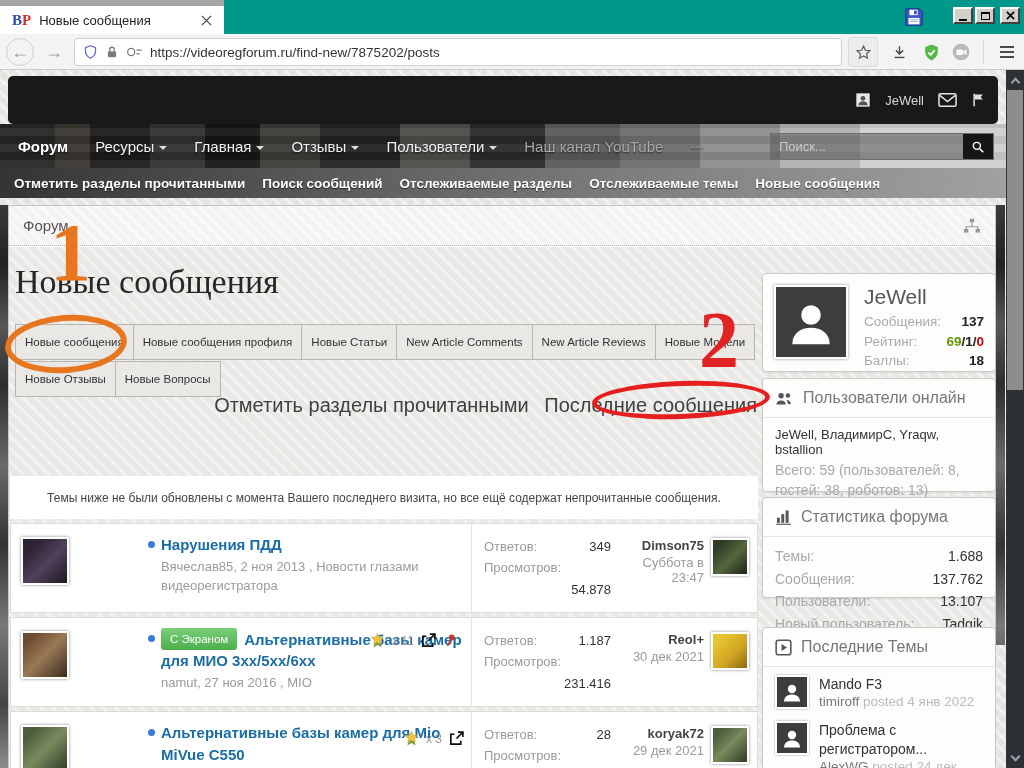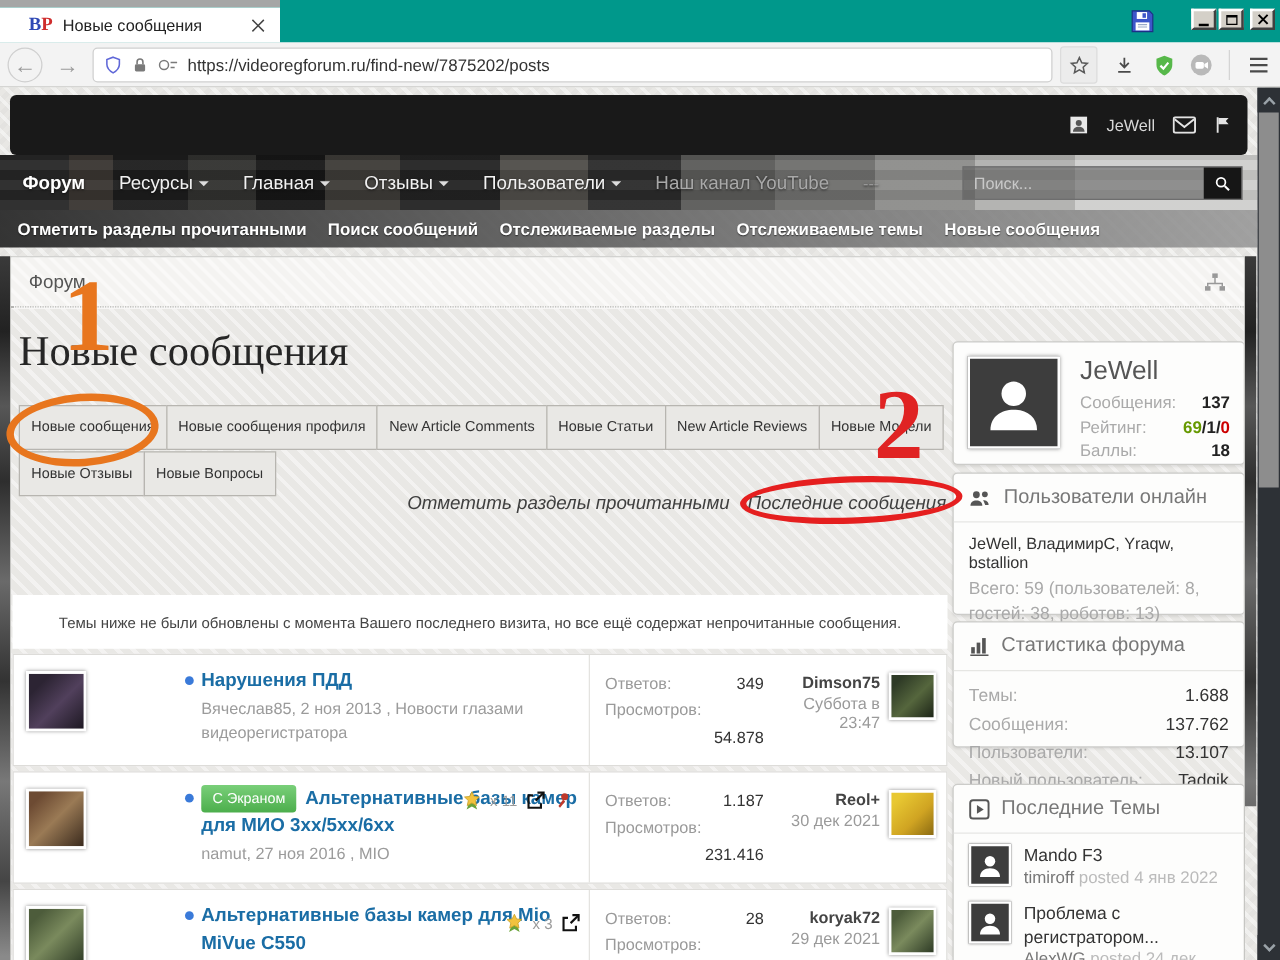--- a/index.html
+++ b/index.html
@@ -2,21 +2,21 @@
 <html><head>
 <meta charset="utf-8">
 <style>
   * { margin:0; padding:0; box-sizing:border-box; }
   html,body { width:1024px; height:768px; overflow:hidden; font-family:"Liberation Sans",sans-serif; }
   .frame { position:relative; width:1024px; height:768px; background:#fff; overflow:hidden; }
 
   
   .titlebar { position:absolute; left:0; top:0; width:1024px; height:34px; background:#00988b; }
   .tabstrip-gray { position:absolute; left:0; top:0; width:224px; height:6px; background:#a6a6a6; }
-  .tab { position:absolute; left:0; top:6px; width:224px; height:28px; background:#fff; display:flex; align-items:center; padding:0 10px 0 23px; }
+  .tab { position:absolute; left:0; top:6px; width:224px; height:28px; background:#fff; display:flex; align-items:center; padding:0 10px 0 12px; }
   .favicon { font-family:"Liberation Serif",serif; font-weight:bold; font-size:15px; margin-right:8px; }
   .favicon .b { color:#2f49b5; } .favicon .p { color:#cf2d2d; }
   .tab-title { font-size:13px; color:#222; flex:1; white-space:nowrap; overflow:hidden; }
   .tab-close { width:16px; height:16px; display:flex; align-items:center; justify-content:center; cursor:pointer; }
   .floppy { position:absolute; left:903px; top:6px; width:22px; height:22px; }
   .winbtns { position:absolute; right:4px; top:7px; display:flex; gap:2px; }
   .winbtn { width:20px; height:17px; background:#d4d0c8; border:2px solid; border-color:#fff #404040 #404040 #fff; display:flex; align-items:center; justify-content:center; position:relative; }
   .winbtn.close { margin-left:3px; }
   .glyph-min { width:8px; height:2px; background:#000; margin-top:8px; }
   .glyph-max { width:9px; height:8px; border:1px solid #000; border-top:2px solid #000; }
@@ -72,21 +72,21 @@
     background:#f4f3f1; background-image:repeating-linear-gradient(45deg, rgba(255,255,255,.5) 0 3px, transparent 3px 8px); }
   .crumb { font-size:15px; color:#555; cursor:pointer; flex:1; }
   .inner { position:absolute; left:0; top:41px; right:0; bottom:0; overflow:hidden;
     background:#e9e8e5; background-image:repeating-linear-gradient(45deg, rgba(255,255,255,.45) 0 3px, transparent 3px 9px); }
 
   .main-col { position:absolute; left:0; top:0; width:750px; bottom:0; }
   .page-title { position:absolute; left:6px; top:16px; font-family:"Liberation Serif",serif; font-size:34px; color:#262626; font-weight:400; }
   .tabrow { position:absolute; left:6px; display:flex; }
   .tabrow1 { top:77px; } .tabrow2 { top:114px; }
   .ftab { font-size:11.5px; color:#333; background:#e9e8e5; border:1px solid #b7b5b0; padding:11px 9px; margin-right:-1px; white-space:nowrap; cursor:pointer; }
-  .actions { position:absolute; right:2px; top:147px; font-size:15px; color:#3f3f3f;font-style:italic; }
+  .actions { position:absolute; right:2px; top:147px; font-size:20px; color:#3f3f3f; }
   .actions a { margin-left:10px; cursor:pointer; }
 
   .thead { position:absolute; left:1px; top:177px; width:748px; height:52px; background:#3f3f3f; color:#fff; display:flex; align-items:center; }
   .th-title { flex:1; padding-left:68px; font-size:13px; font-weight:bold; }
   .th-mid { width:152px; display:flex; justify-content:space-between; padding:0 10px 0 6px; font-size:13px; font-weight:bold; }
   .th-last { width:136px; text-align:right; padding-right:10px; font-size:13px; font-weight:bold; line-height:1.3; }
 
   .notice { position:absolute; left:1px; top:229px; width:748px; height:43px; background:#fff; display:flex; align-items:center; justify-content:center; font-size:12px; color:#454545; }
 
   .trow { position:absolute; left:1px; width:748px; height:90px; background:#fff; border:1px solid #dddcd9; }
@@ -309,22 +309,22 @@
       </div>
 
       <div class="inner">
 
         <div class="main-col">
           <h1 class="page-title">Новые сообщения</h1>
 
           <div class="tabrow tabrow1">
             <span class="ftab">Новые сообщения</span>
             <span class="ftab">Новые сообщения профиля</span>
+            <span class="ftab">Новые Статьи</span>
             <span class="ftab">New Article Comments</span>
-            <span class="ftab">Новые Статьи</span>
             <span class="ftab">New Article Reviews</span>
             <span class="ftab">Новые Модели</span>
           </div>
           <div class="tabrow tabrow2">
             <span class="ftab">Новые Отзывы</span>
             <span class="ftab">Новые Вопросы</span>
           </div>
 
           <div class="actions">
             <a>Отметить разделы прочитанными</a>

